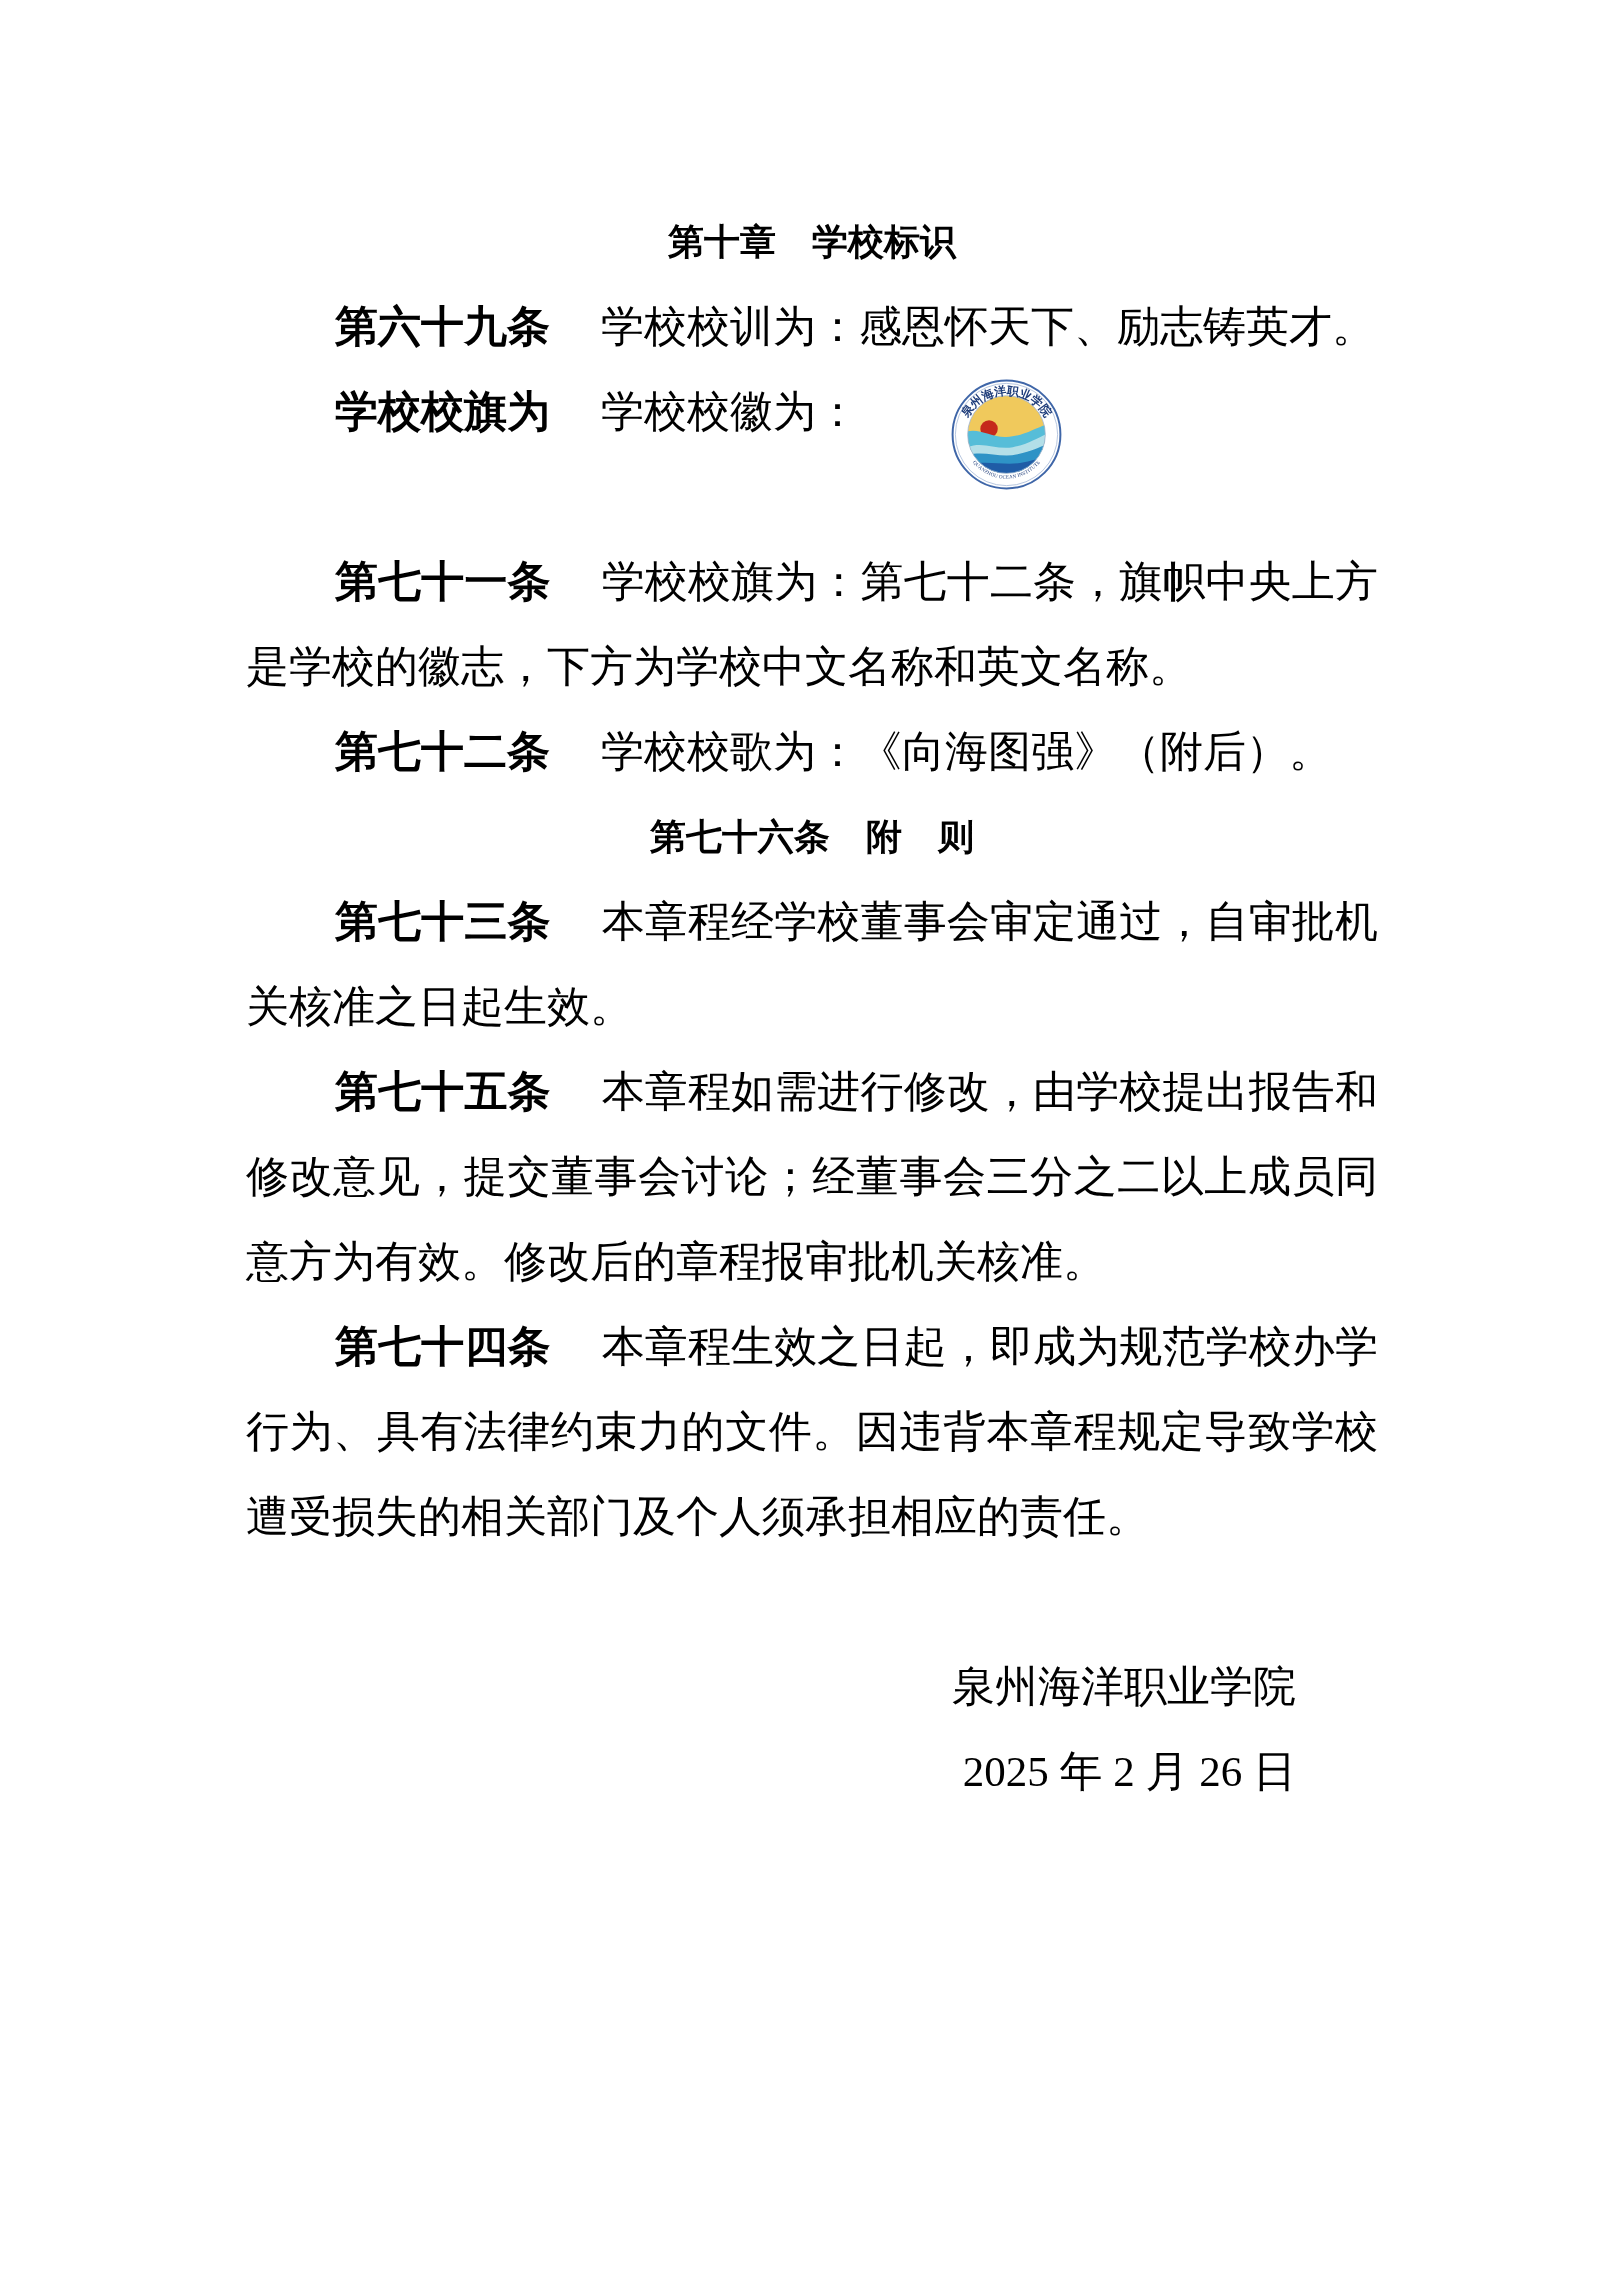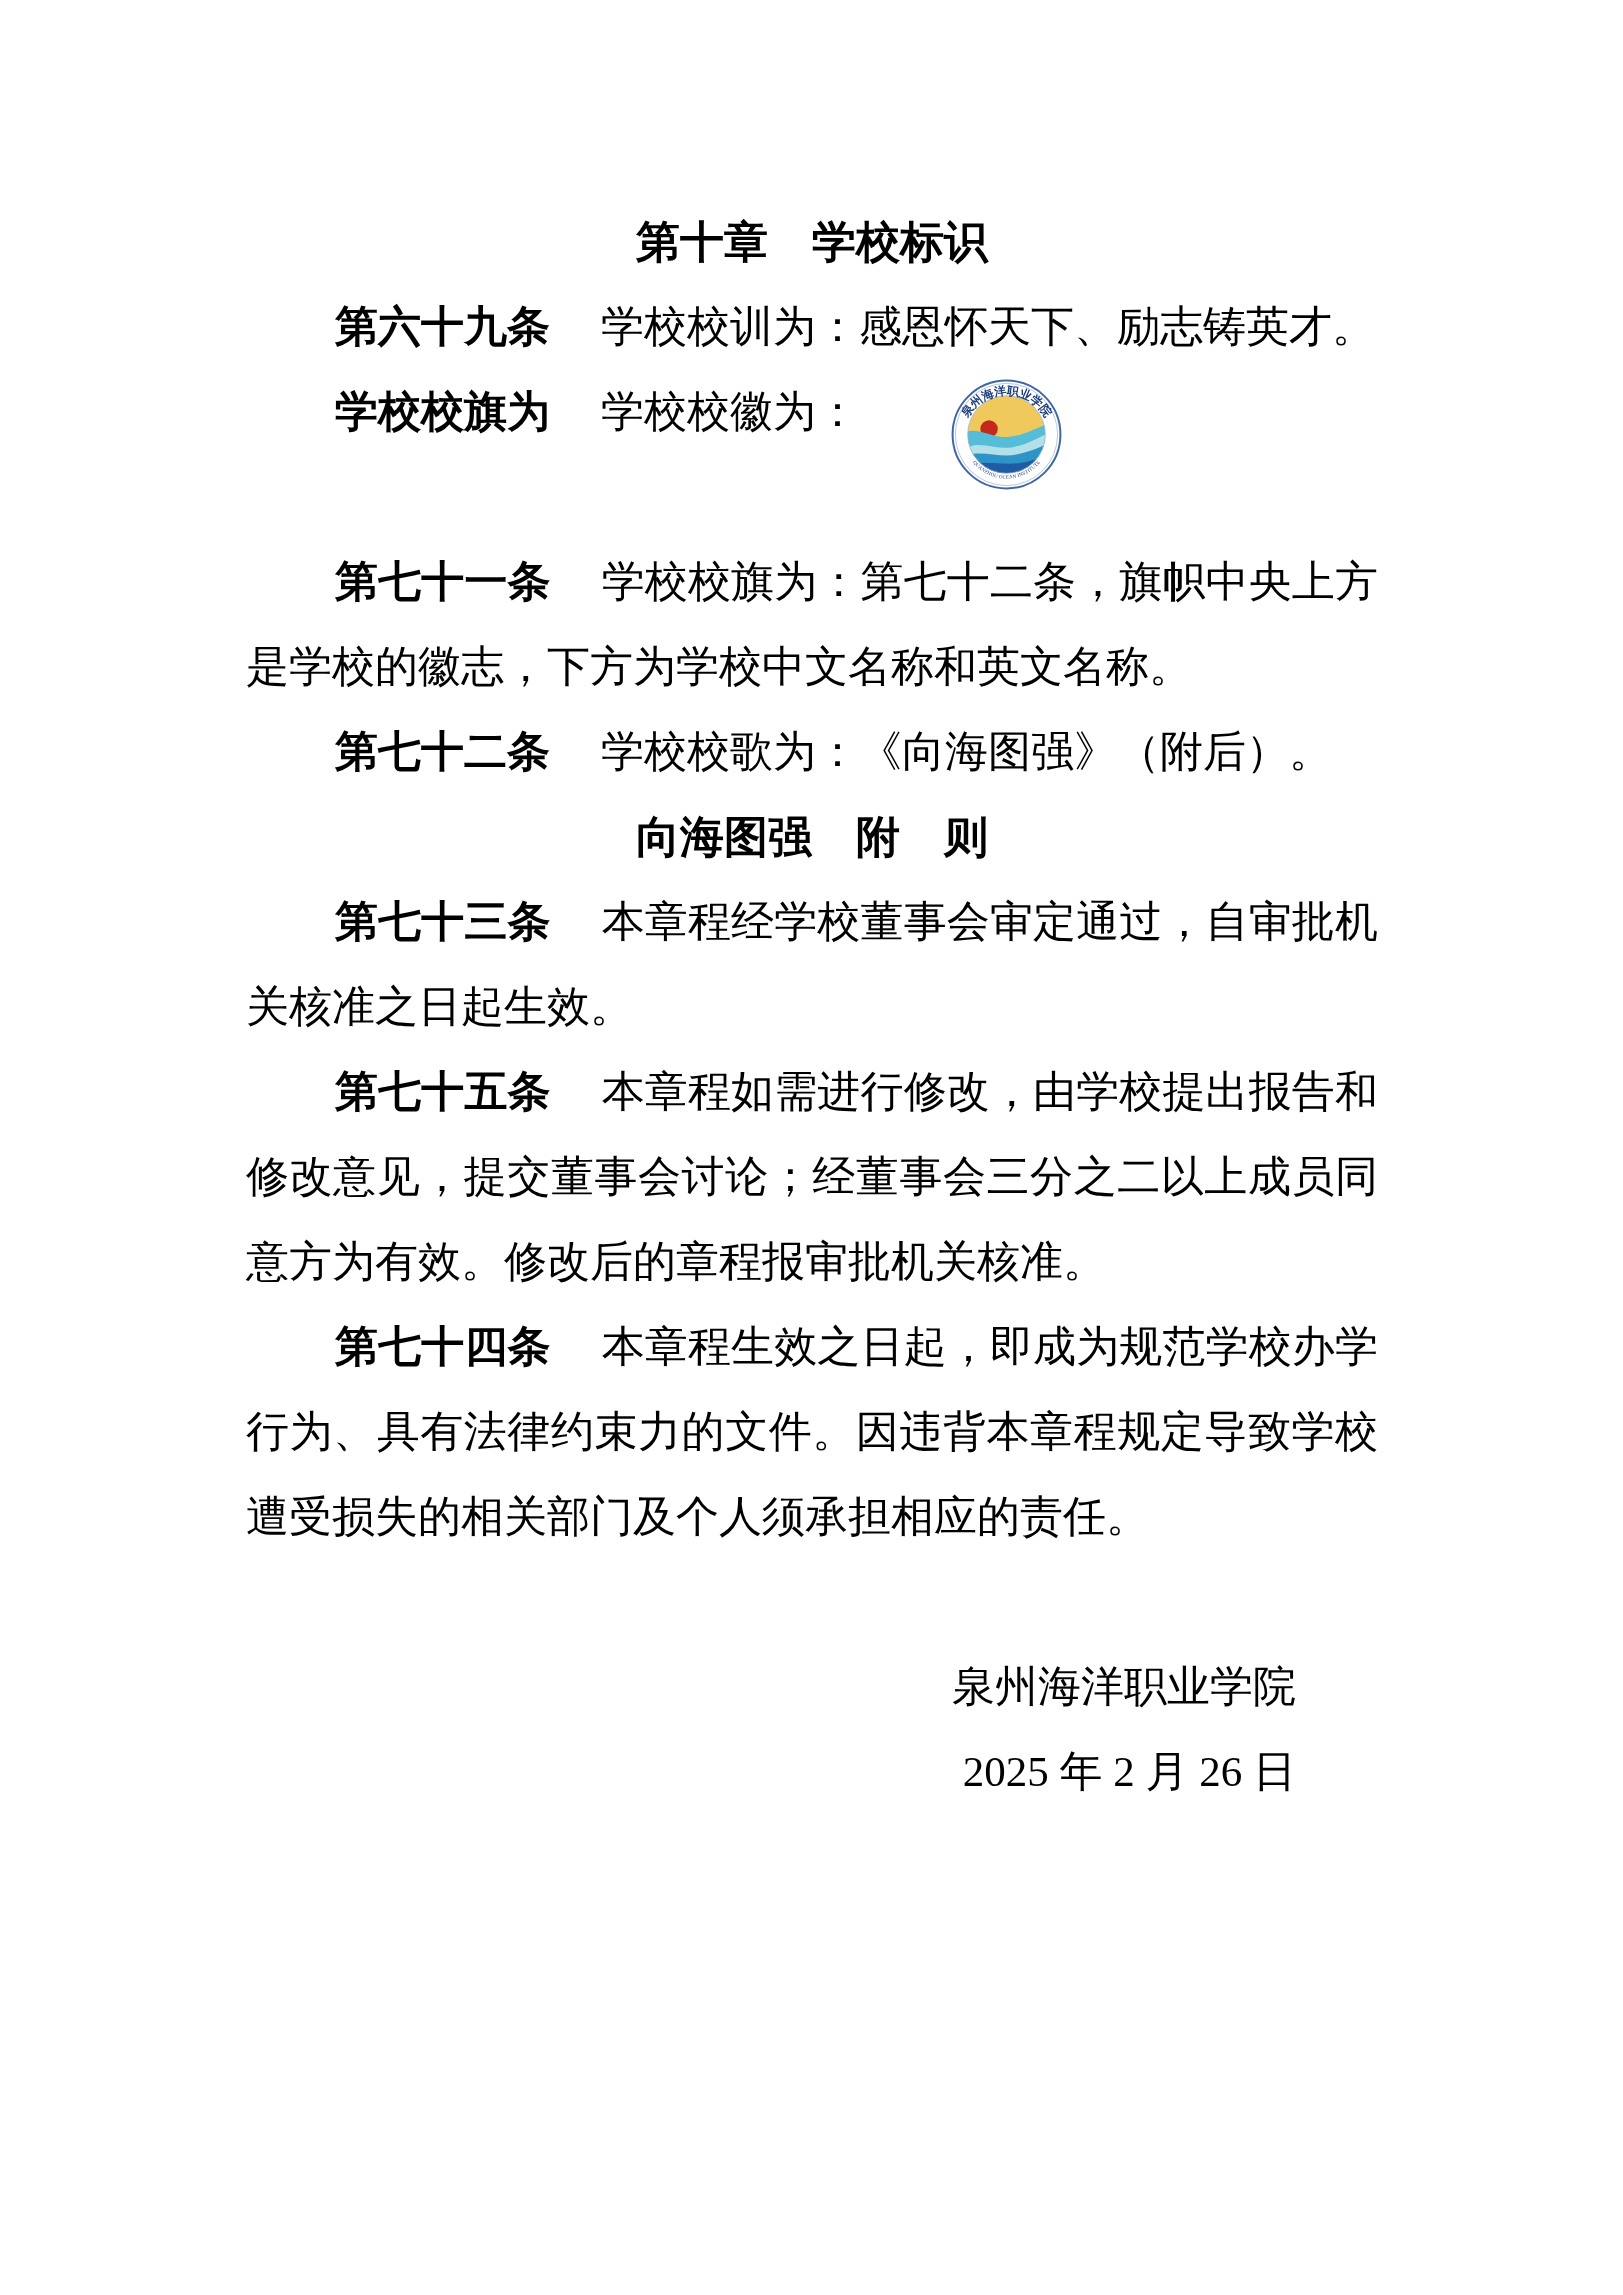--- a/index.html
+++ b/index.html
@@ -19,21 +19,21 @@
     width: 1132px;
     font-size: 43px;
     line-height: 85px;
     text-align: justify;
   }
   .chapter-heading {
     text-align: center;
     text-indent: 0;
     font-weight: bold;
     font-family: "Liberation Sans", "DejaVu Sans", sans-serif;
-    font-size: 44px;
+    font-size: 36px;
     margin: 0;
   }
   p.article {
     margin: 0;
     text-indent: 89px;
   }
   p.article.after-gap { margin-bottom: 85px; }
   .article-label {
     font-weight: bold;
     margin-right: 51px;
@@ -90,21 +90,21 @@
       </text>
       <text font-size="6.3" letter-spacing="0.2" text-anchor="middle" font-family="Liberation Serif, DejaVu Serif, serif" fill="#1f3d7a">
         <textPath href="#arcBottom" startOffset="50%">QUANZHOU OCEAN INSTITUTE</textPath>
       </text>
     </svg>
 
     <p class="article"><span class="article-label">第七十一条</span><span>学校校旗为：第七十二条，旗帜中央上方是学校的徽志，下方为学校中文名称和英文名称。</span></p>
 
     <p class="article"><span class="article-label">第七十二条</span><span>学校校歌为：《向海图强》（附后）。</span></p>
 
-    <p class="chapter-heading">向海图强　附　则</p>
+    <p class="chapter-heading">第七十六条　附　则</p>
 
     <p class="article"><span class="article-label">第七十三条</span><span>本章程经学校董事会审定通过，自审批机关核准之日起生效。</span></p>
 
     <p class="article"><span class="article-label">第七十五条</span><span>本章程如需进行修改，由学校提出报告和修改意见，提交董事会讨论；经董事会三分之二以上成员同意方为有效。修改后的章程报审批机关核准。</span></p>
 
     <p class="article"><span class="article-label">第七十四条</span><span>本章程生效之日起，即成为规范学校办学行为、具有法律约束力的文件。因违背本章程规定导致学校遭受损失的相关部门及个人须承担相应的责任。</span></p>
 
 
     <div class="signature">
       <div>泉州海洋职业学院</div>

